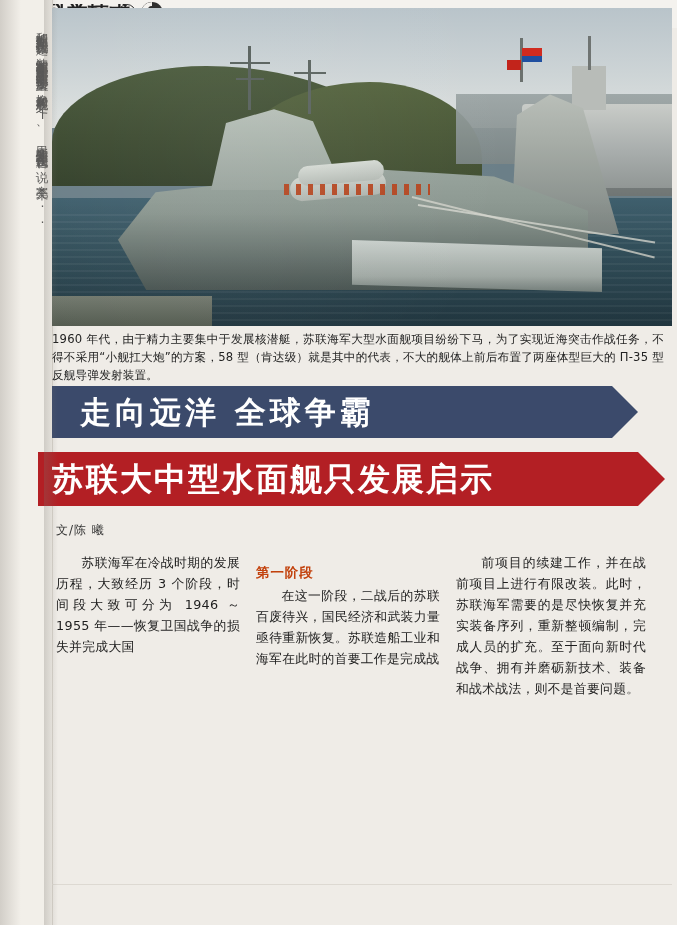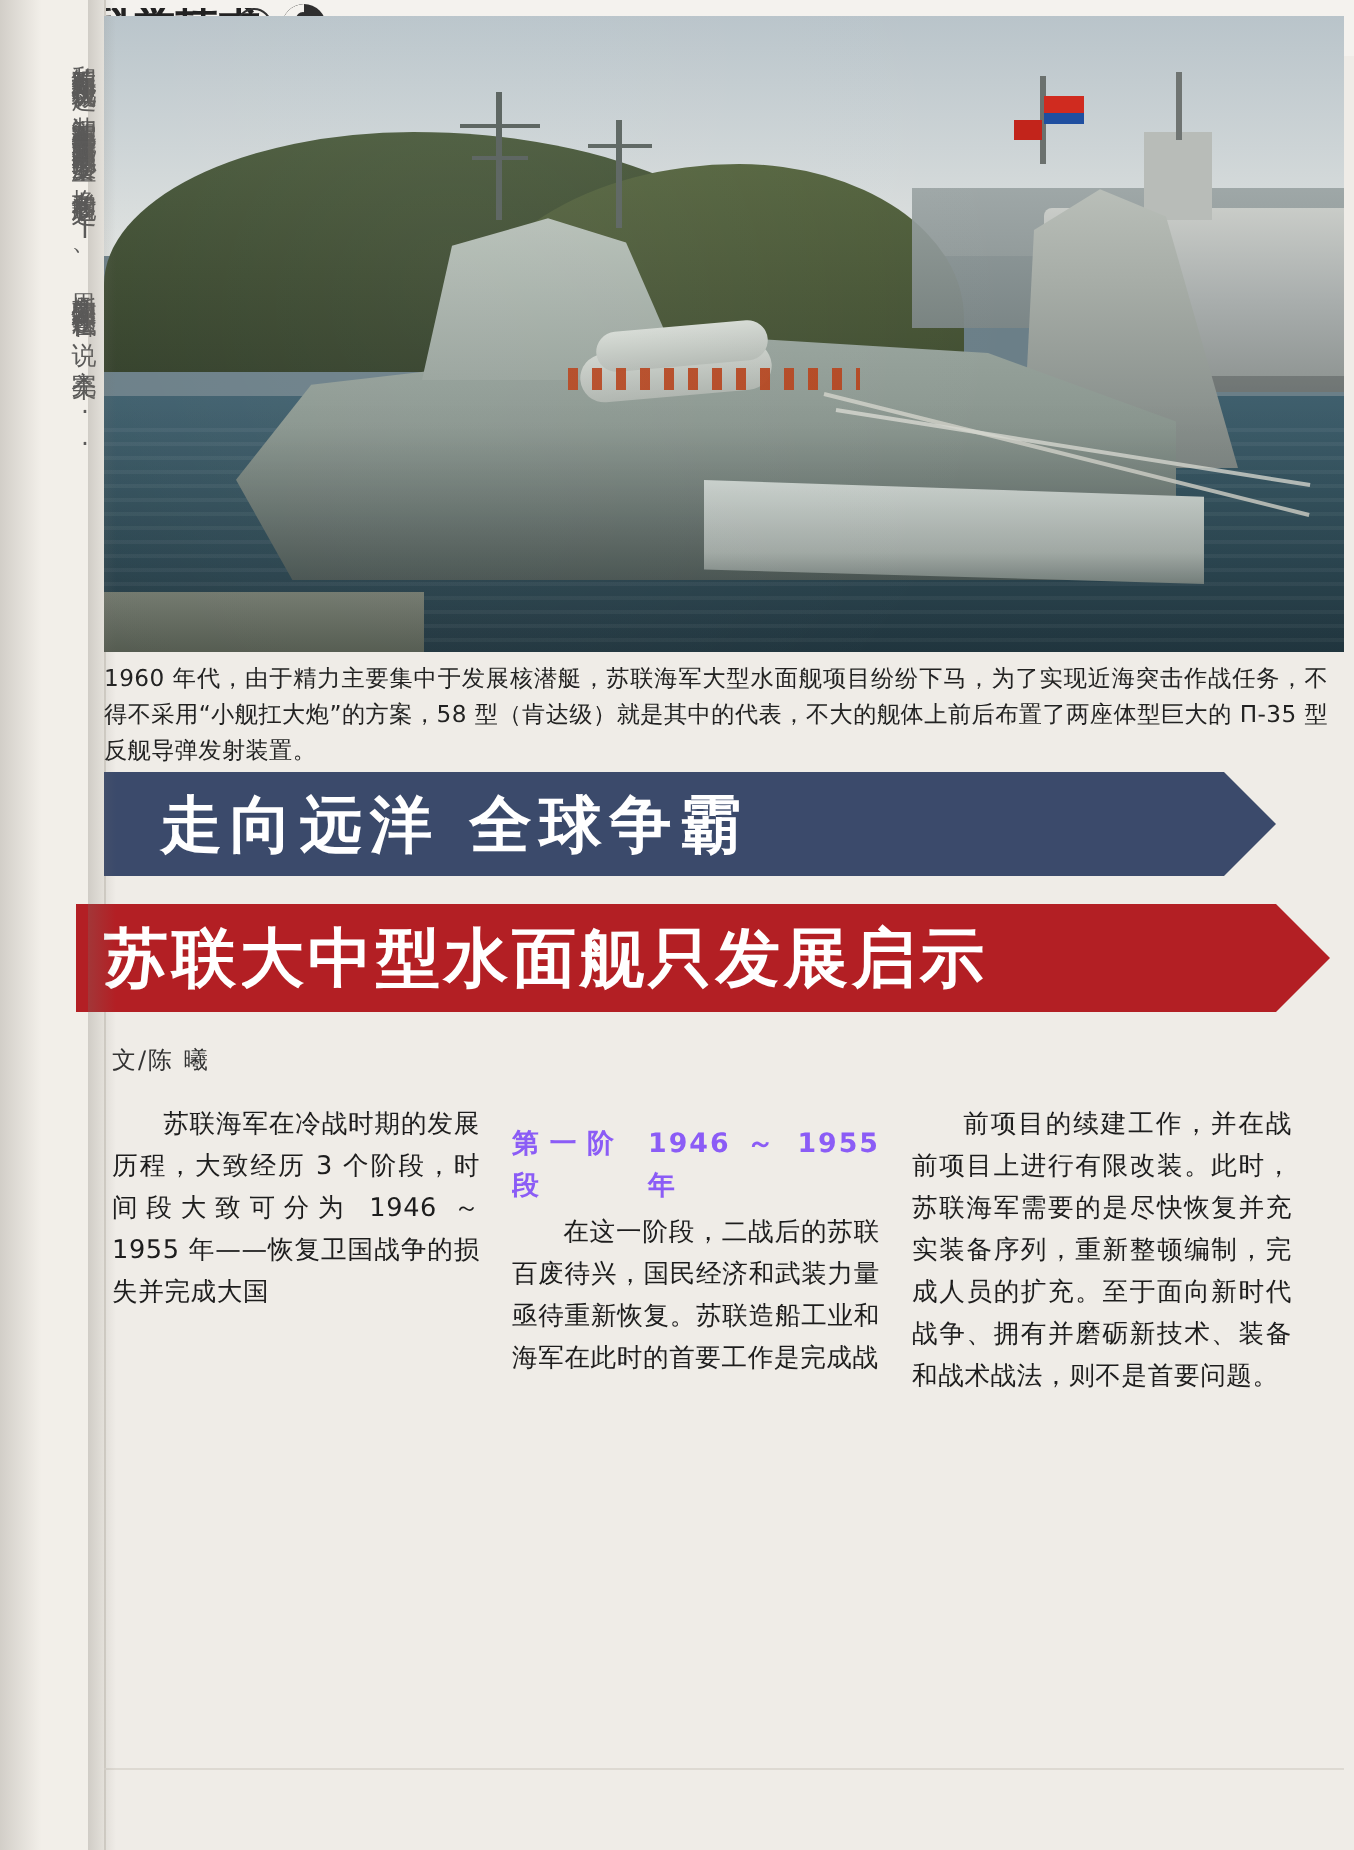--- a/index.html
+++ b/index.html
@@ -395,21 +395,21 @@
   .col2 { left: 256px; width: 184px; height: 330px; overflow:hidden;}
   .col3 { left: 456px; width: 190px; height: 330px; overflow:hidden;}
 
   .subhead {
     font-weight: bold;
     font-size: 13.4px;
     letter-spacing: 1px;
     text-indent: 0;
     margin-top: 10px;
     margin-bottom: 2px;
-    color: #8b5cf6;
+    color: #c2410c;
     display:flex;
     gap: 16px;
   }
 
   .page-number {
     position: absolute;
     left: 0; right: 0;
     top: 898px;
     text-align: center;
     font-size: 13px;
@@ -489,21 +489,20 @@
   </div>
   <div class="byline">文/陈 曦</div>
 
   <div class="col col1">
     <p>苏联海军在冷战时期的发展历程，大致经历 3 个阶段，时间段大致可分为 1946 ～ 1955 年——恢复卫国战争的损失并完成大国</p>
   </div>
 
   <div class="col col2">
     <div class="subhead">
       <span>第一阶段</span>
-      <span>1946 ～ 1955 年</span>
     </div>
     <p>在这一阶段，二战后的苏联百废待兴，国民经济和武装力量亟待重新恢复。苏联造船工业和海军在此时的首要工作是完成战</p>
   </div>
 
   <div class="col col3">
     <p>前项目的续建工作，并在战前项目上进行有限改装。此时，苏联海军需要的是尽快恢复并充实装备序列，重新整顿编制，完成人员的扩充。至于面向新时代战争、拥有并磨砺新技术、装备和战术战法，则不是首要问题。</p>
   </div>
 
   <div class="bottom-edge"></div>
   <div class="spine-shadow"></div>

